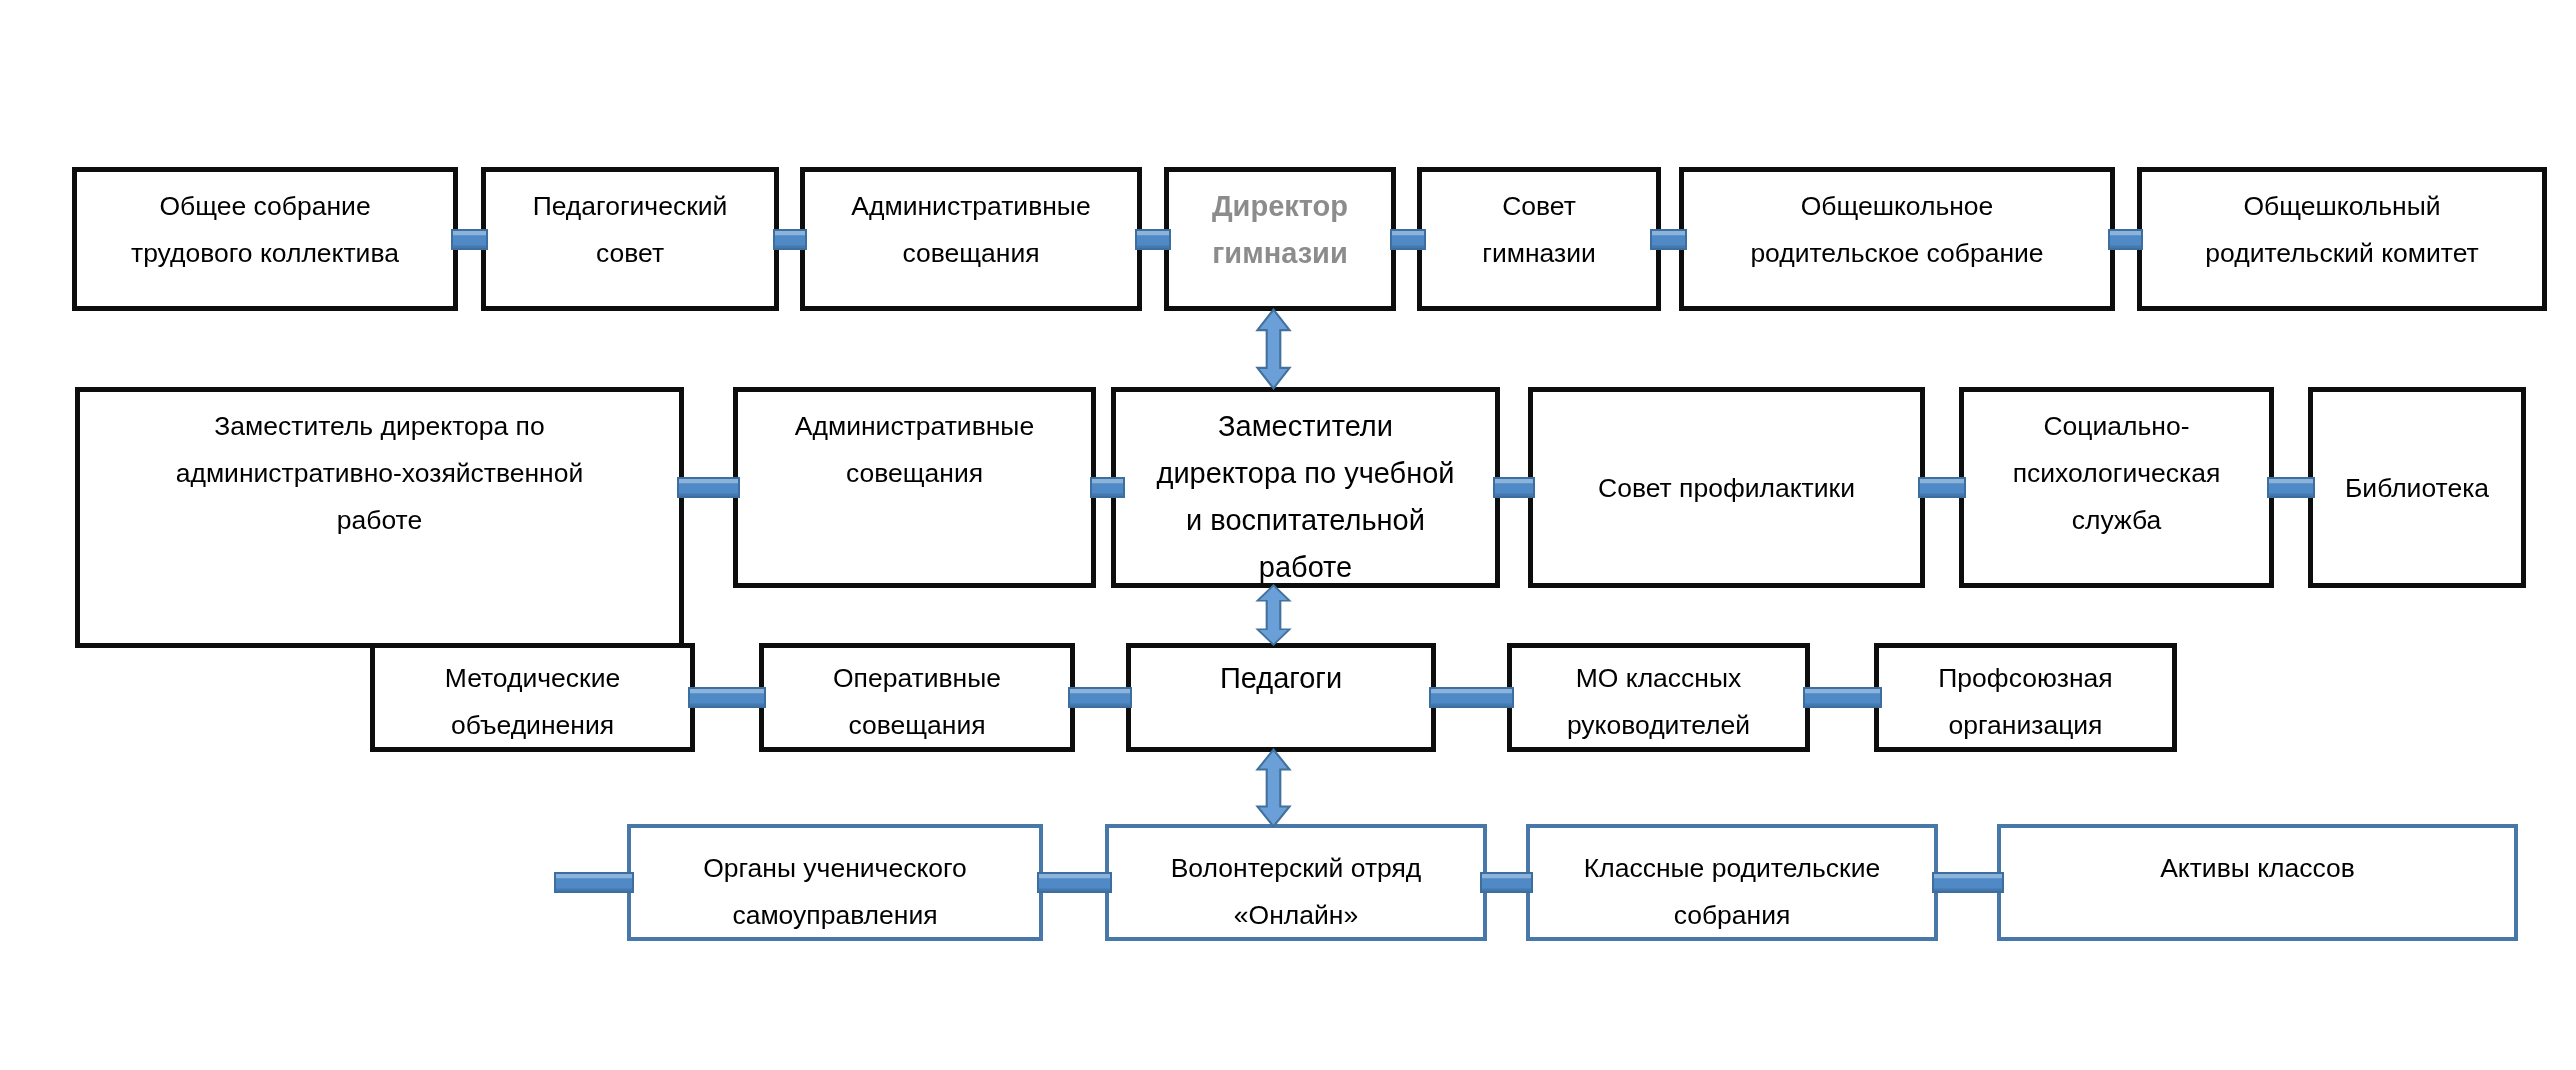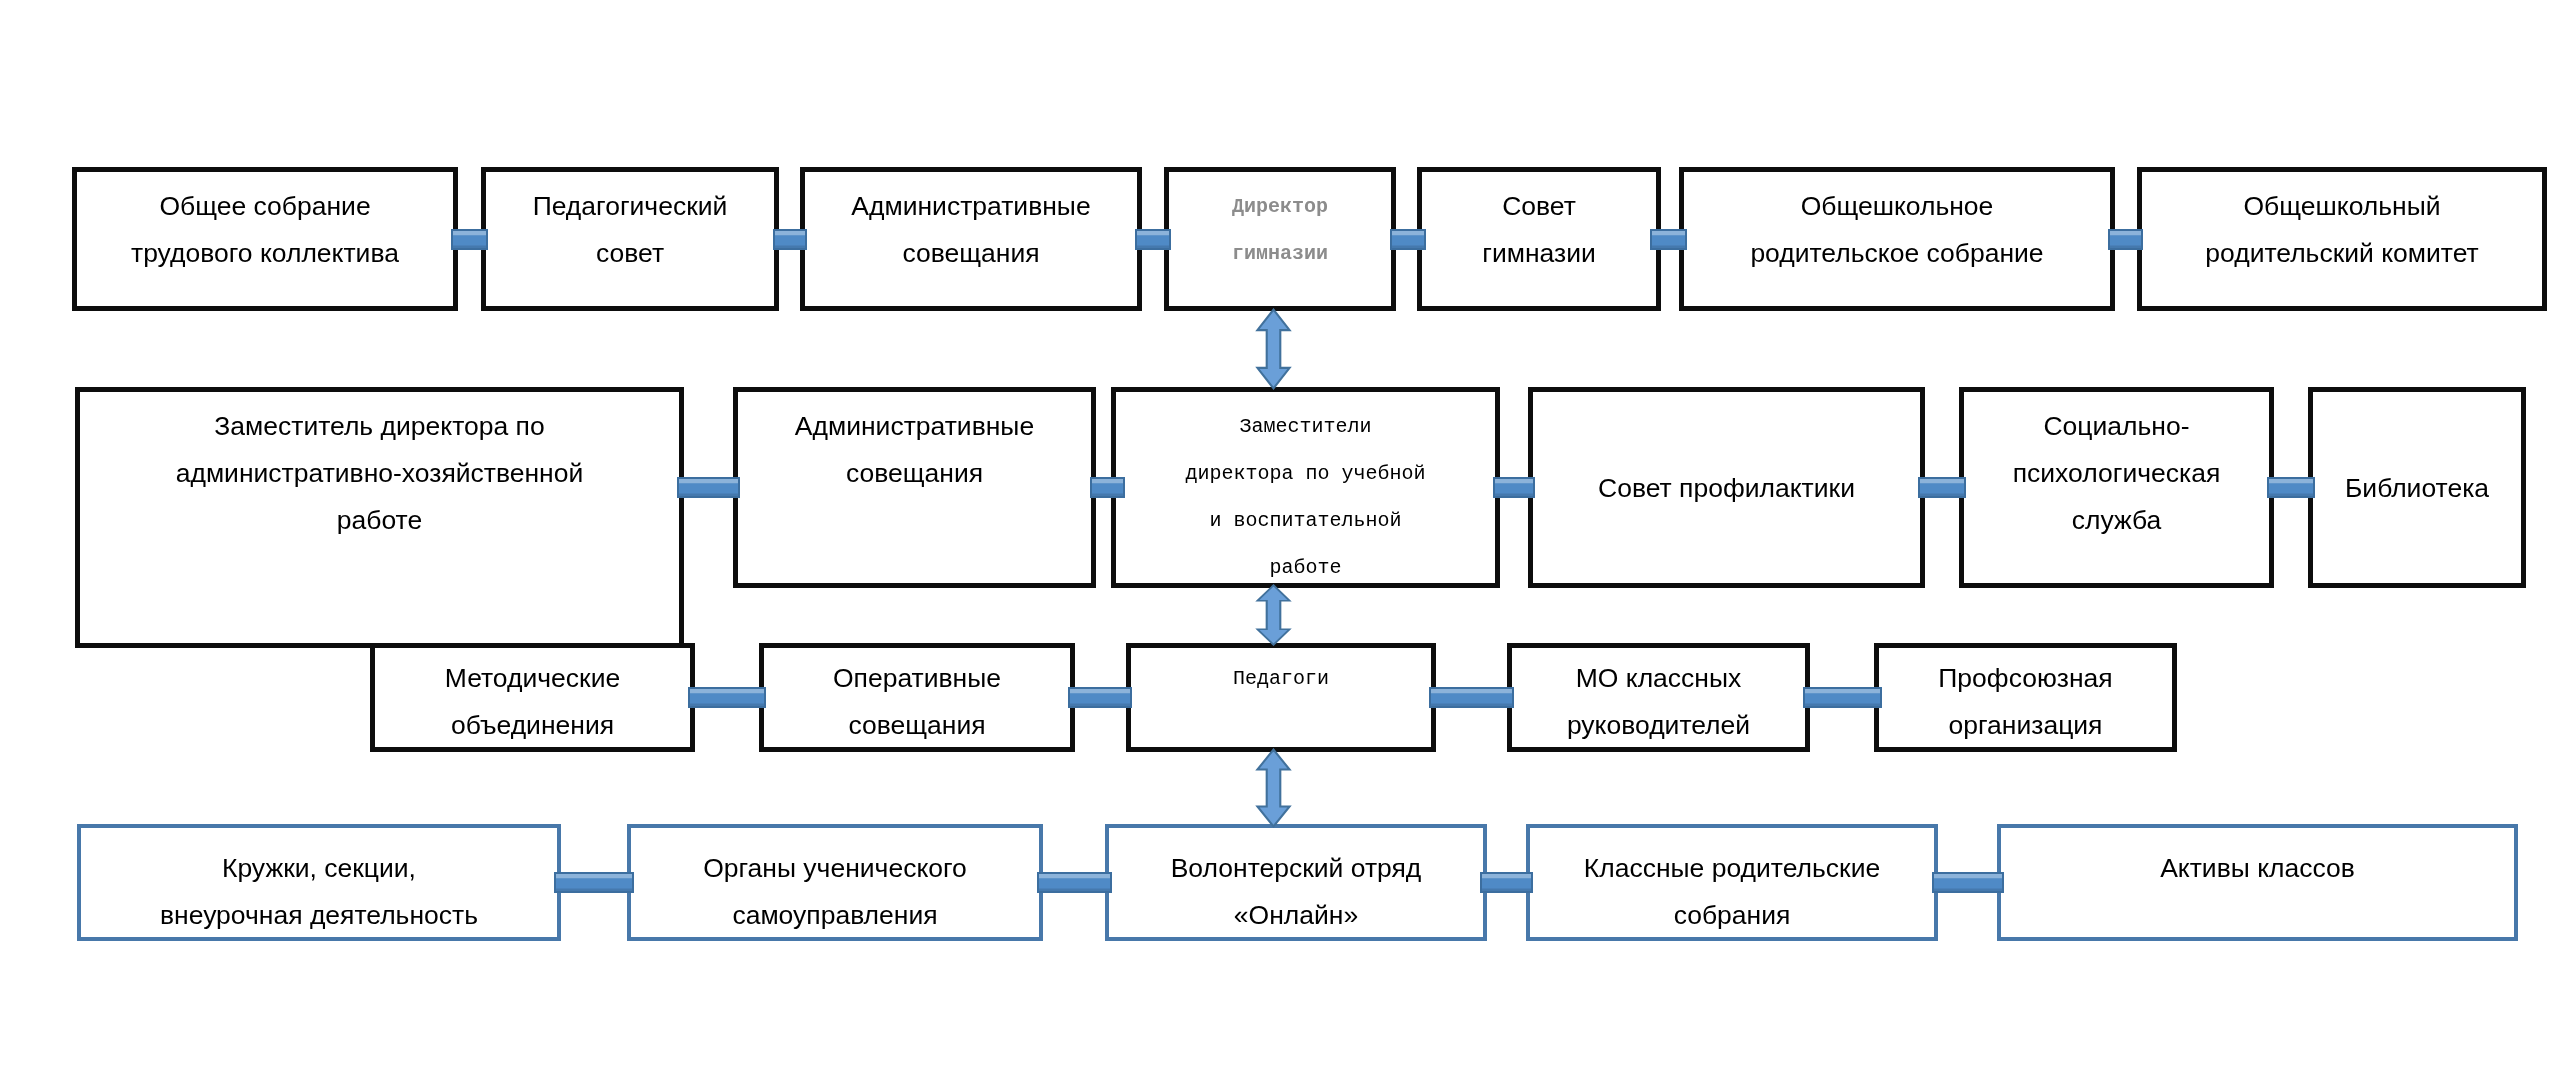--- a/index.html
+++ b/index.html
@@ -24,22 +24,22 @@
     font-size:26.5px;
     line-height:47px;
     padding-top:11px;
   }
   .node.r3{padding-top:6.8px;}
   .node.blue{
     border:4.3px solid var(--box-border-blue,#4878aa);
     padding-top:17px;
   }
   .node.serif{
-    font-family:Liberation Mono, monospace;
-    font-size:20px;
+    font-family:Liberation Sans, sans-serif;
+    font-size:29px;
   }
   .node.gray{
     color:var(--director-text-gray,#8c8c8c);
     font-weight:bold;
   }
   .node.vcenter{
     padding-top:1px;
     display:flex;
     align-items:center;
     justify-content:center;
@@ -97,22 +97,20 @@
   <div class="node r3" style="left:370px;top:632px;width:325px;height:109px">Методические
 объединения</div>
   <div class="node r3" style="left:759px;top:632px;width:316px;height:109px">Оперативные
 совещания</div>
   <div class="node r3 serif" style="left:1126px;top:632px;width:310px;height:109px">Педагоги</div>
   <div class="node r3" style="left:1507px;top:632px;width:303px;height:109px">МО классных
 руководителей</div>
   <div class="node r3" style="left:1874px;top:632px;width:303px;height:109px">Профсоюзная
 организация</div>
 
-  <div class="node blue" style="left:77px;top:813px;width:484px;height:117px">Кружки, секции,
-внеурочная деятельность</div>
   <div class="node blue" style="left:627px;top:813px;width:416px;height:117px">Органы ученического
 самоуправления</div>
   <div class="node blue" style="left:1105px;top:813px;width:382px;height:117px">Волонтерский отряд
 «Онлайн»</div>
   <div class="node blue" style="left:1526px;top:813px;width:412px;height:117px">Классные родительские
 собрания</div>
   <div class="node blue" style="left:1997px;top:813px;width:521px;height:117px">Активы классов</div>
 
   <div class="hconn" style="left:451px;top:218px;width:37px"></div>
   <div class="hconn" style="left:773px;top:218px;width:34px"></div>

